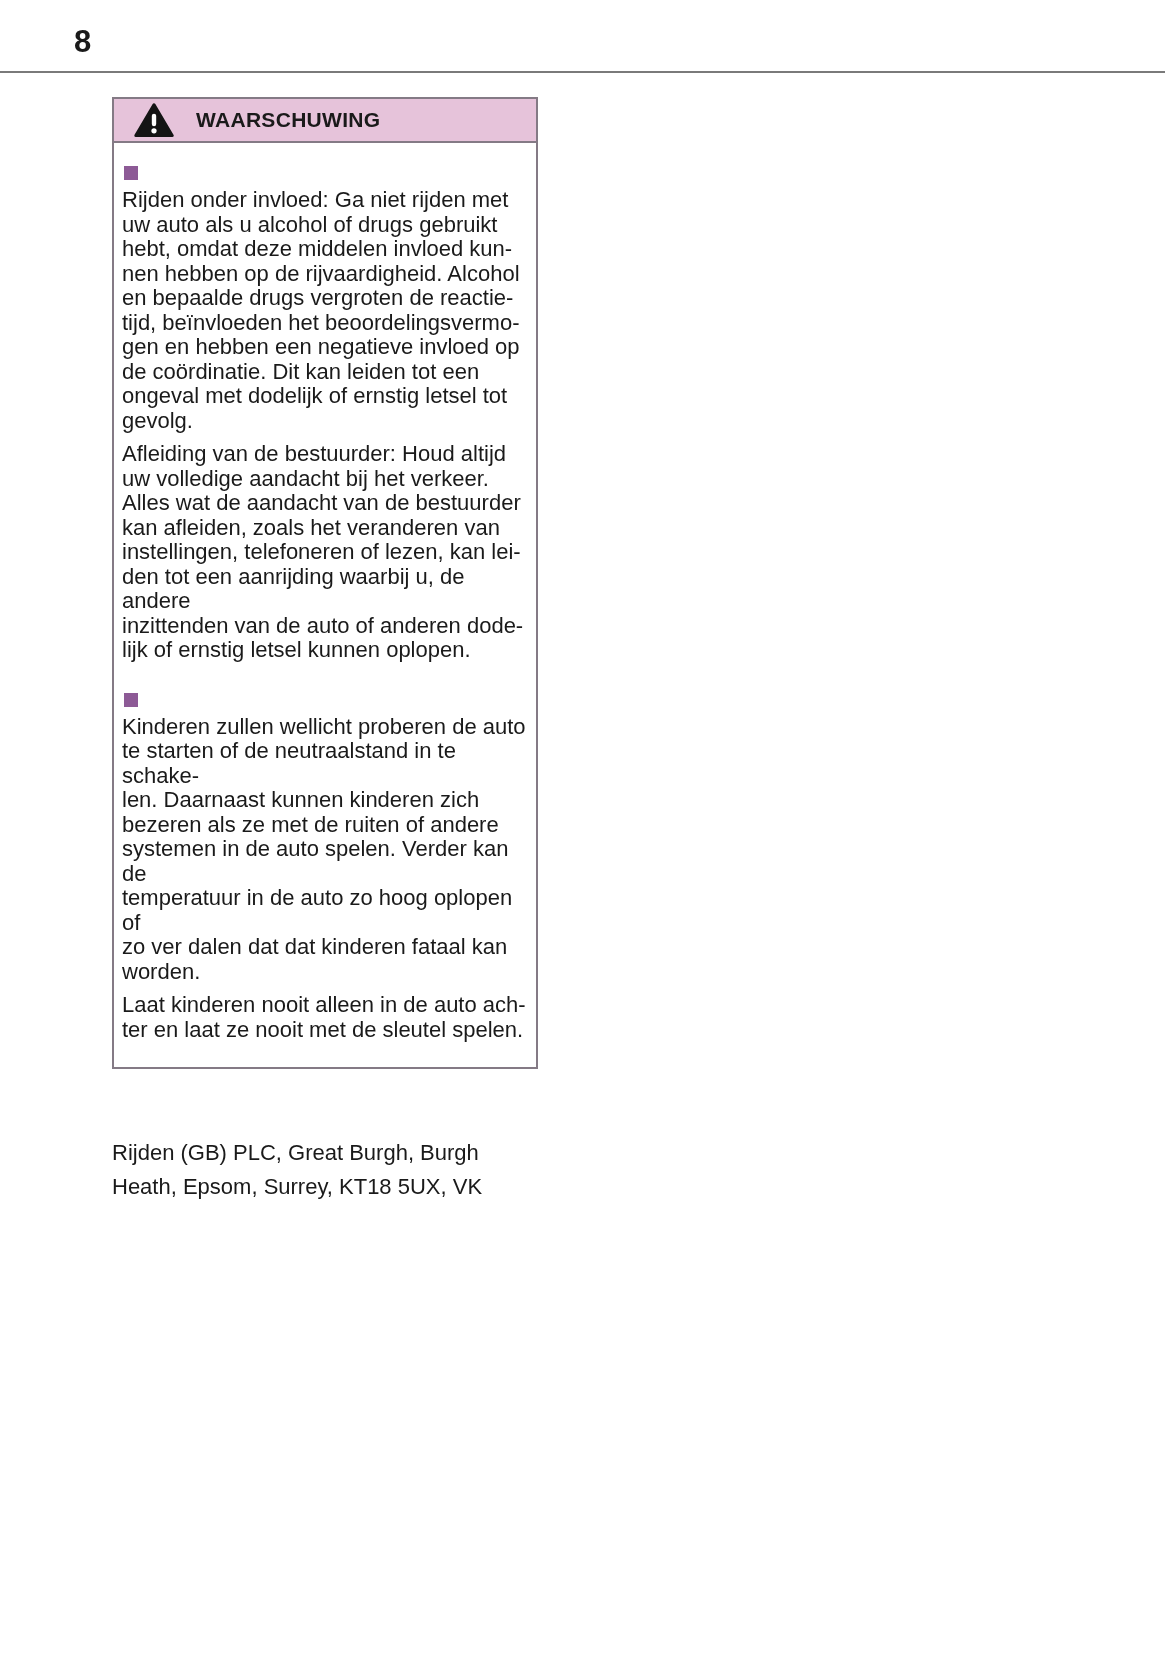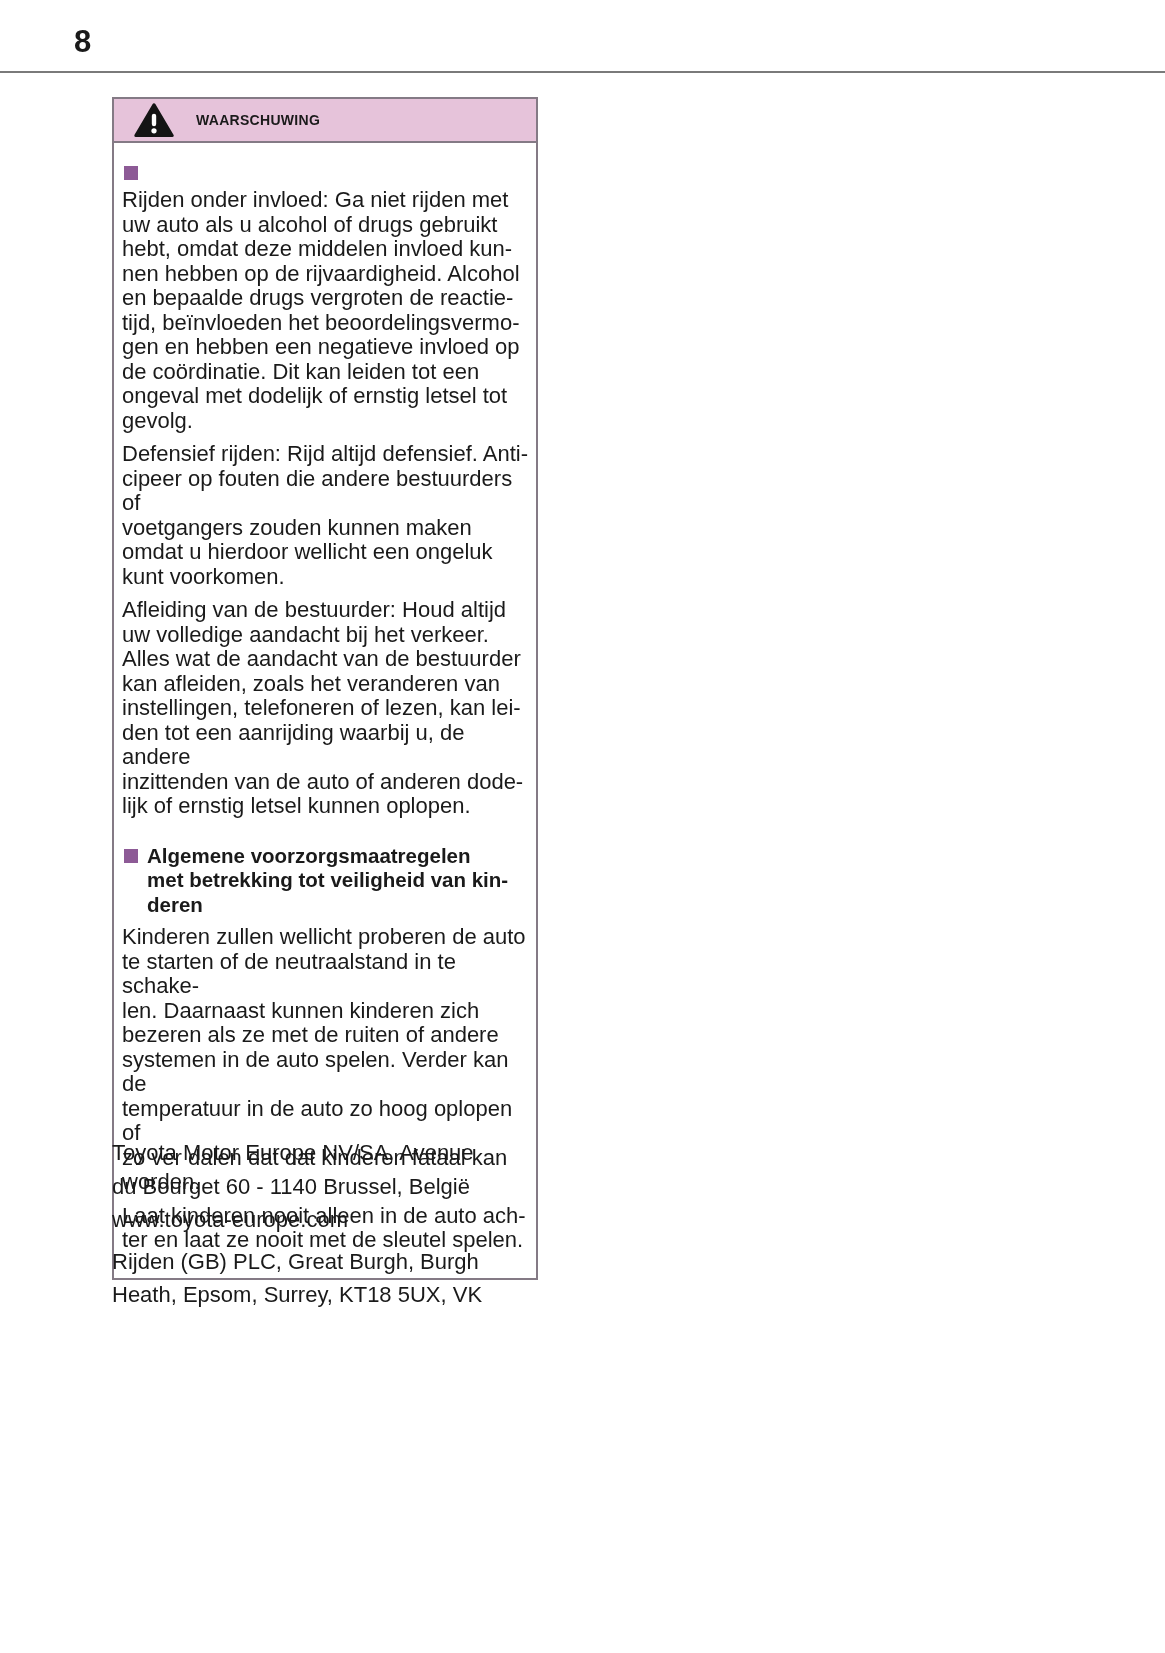--- a/index.html
+++ b/index.html
@@ -55,21 +55,21 @@
     padding-left:20px;
   }
   .warning-icon{
     width:40px;
     height:35px;
     margin-right:22px;
     flex:0 0 auto;
     display:block;
   }
   .warning-title{
-    font-size:14px;
+    font-size:21px;
     font-weight:bold;
     letter-spacing:0.3px;
   }
   .warning-body{
     padding:12px 8px 16px 8px;
   }
   .sec-head{
     display:flex;
     align-items:flex-start;
     margin:6px 0 8px 0;
@@ -137,60 +137,49 @@
         <p class="para">Rijden onder invloed: Ga niet rijden met
 uw auto als u alcohol of drugs gebruikt
 hebt, omdat deze middelen invloed kun-
 nen hebben op de rijvaardigheid. Alcohol
 en bepaalde drugs vergroten de reactie-
 tijd, beïnvloeden het beoordelingsvermo-
 gen en hebben een negatieve invloed op
 de coördinatie. Dit kan leiden tot een
 ongeval met dodelijk of ernstig letsel tot
 gevolg.</p>
-        <p class="para">Defensief rijden: Rijd altijd defensief. Anti-
-cipeer op fouten die andere bestuurders of
-voetgangers zouden kunnen maken
-omdat u hierdoor wellicht een ongeluk
-kunt voorkomen.</p>
         <p class="para">Afleiding van de bestuurder: Houd altijd
 uw volledige aandacht bij het verkeer.
 Alles wat de aandacht van de bestuurder
 kan afleiden, zoals het veranderen van
 instellingen, telefoneren of lezen, kan lei-
 den tot een aanrijding waarbij u, de andere
 inzittenden van de auto of anderen dode-
 lijk of ernstig letsel kunnen oplopen.</p>
       </section>
 
       <div class="sec-gap"></div>
 
       <section>
         <div class="sec-head">
           <span class="bullet"></span>
-          <h3 class="sec-heading">Algemene voorzorgsmaatregelen
-met betrekking tot veiligheid van kin-
-deren</h3>
         </div>
         <p class="para">Kinderen zullen wellicht proberen de auto
 te starten of de neutraalstand in te schake-
 len. Daarnaast kunnen kinderen zich
 bezeren als ze met de ruiten of andere
 systemen in de auto spelen. Verder kan de
 temperatuur in de auto zo hoog oplopen of
 zo ver dalen dat dat kinderen fataal kan
 worden.</p>
         <p class="para">Laat kinderen nooit alleen in de auto ach-
 ter en laat ze nooit met de sleutel spelen.</p>
       </section>
 
     </div>
   </div>
 
   <div class="footer">
-    <p class="footer-para">Toyota Motor Europe NV/SA, Avenue
-du Bourget 60 - 1140 Brussel, België
-www.toyota-europe.com</p>
     <p class="footer-para">Rijden (GB) PLC, Great Burgh, Burgh
 Heath, Epsom, Surrey, KT18 5UX, VK</p>
   </div>
 
 </div>
 
 </body></html>

